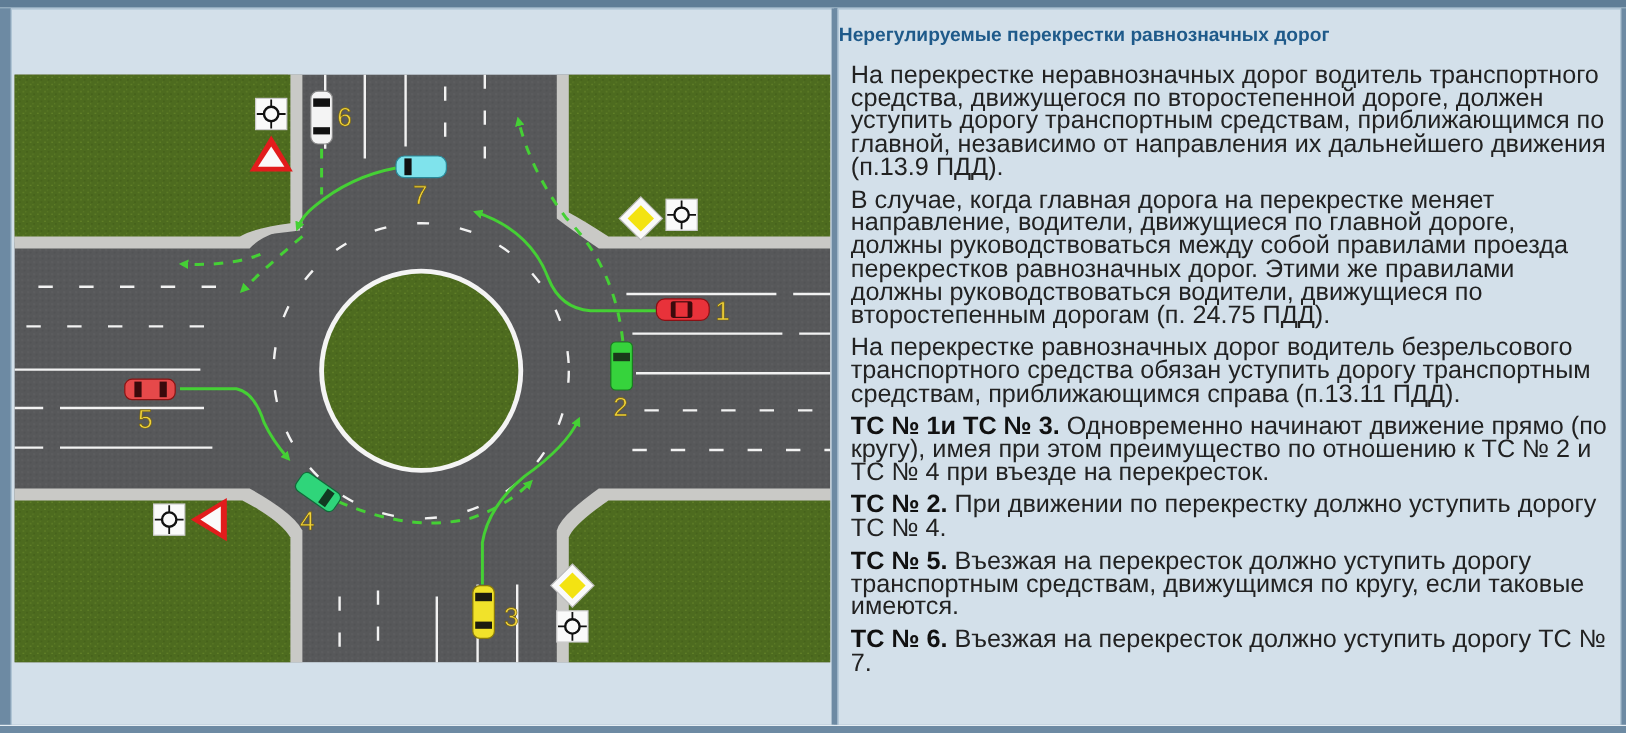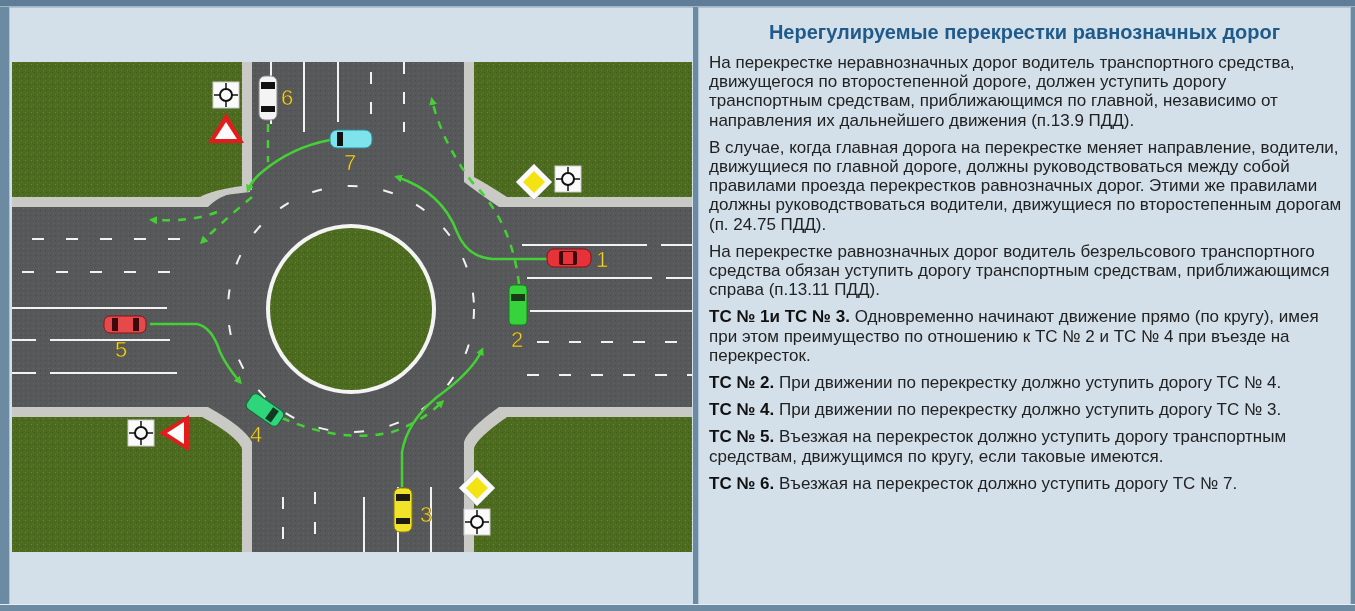--- a/index.html
+++ b/index.html
@@ -4,22 +4,22 @@
 <style>
   html,body{margin:0;padding:0;}
   body{width:1355px;height:611px;background:#6d8aa3;position:relative;overflow:hidden;font-family:"Liberation Sans",sans-serif;}
   .frame-top{position:absolute;left:0;top:0;width:1355px;height:6px;background:#5f7d96;border-bottom:1px solid #9fb6c8;}
   .panel{position:absolute;background:#d3e0ea;}
   .left-panel{left:9px;top:7px;width:684px;height:597px;border:1px solid #aec4d4;}
   .right-panel{left:698px;top:7px;width:651px;height:597px;border:1px solid #aec4d4;}
   .divider{position:absolute;left:693px;top:7px;width:5px;height:597px;background:#6d8aa3;}
   .frame-bottom{position:absolute;left:0;top:604px;width:1355px;height:7px;background:#6d8aa3;border-top:1px solid #e6eef4;}
   .diagram{position:absolute;left:12px;top:62px;width:680px;height:490px;}
-  .title{position:absolute;left:0;top:13px;width:651px;text-align:center;color:#1f5a8a;font-weight:bold;font-size:20px;}
-  .content{position:absolute;left:10px;top:45px;width:635px;color:#222;font-size:17px;line-height:19.2px;}
+  .title{position:absolute;left:0;top:13px;width:651px;color:#1f5a8a;font-weight:bold;font-size:16px;}
+  .content{position:absolute;left:10px;top:45px;width:635px;color:#222;font-size:21px;line-height:19.2px;}
   .content p{margin:0 0 8px 0;}
   .content b{color:#111;}
 </style>
 </head>
 <body>
 
 <div class="frame-top"></div>
 
 <div class="panel left-panel"></div>
 <div class="divider"></div>
@@ -208,19 +208,18 @@
 </div>
 
 <div class="panel right-panel">
   <div class="title">Нерегулируемые перекрестки равнозначных дорог</div>
   <div class="content">
     <p>На перекрестке неравнозначных дорог водитель транспортного средства, движущегося по второстепенной дороге, должен уступить дорогу транспортным средствам, приближающимся по главной, независимо от направления их дальнейшего движения (п.13.9 ПДД).</p>
     <p>В случае, когда главная дорога на перекрестке меняет направление, водители, движущиеся по главной дороге, должны руководствоваться между собой правилами проезда перекрестков равнозначных дорог. Этими же правилами должны руководствоваться водители, движущиеся по второстепенным дорогам (п. 24.75 ПДД).</p>
     <p>На перекрестке равнозначных дорог водитель безрельсового транспортного средства обязан уступить дорогу транспортным средствам, приближающимся справа (п.13.11 ПДД).</p>
     <p><b>ТС № 1и ТС № 3.</b><span> Одновременно начинают движение прямо (по кругу), имея при этом преимущество по отношению к ТС № 2 и ТС № 4 при въезде на перекресток.</span></p>
     <p><b>ТС № 2.</b><span> При движении по перекрестку должно уступить дорогу ТС № 4.</span></p>
-    <p><b>ТС № 4.</b><span> При движении по перекрестку должно уступить дорогу ТС № 3.</span></p>
     <p><b>ТС № 5.</b><span> Въезжая на перекресток должно уступить дорогу транспортным средствам, движущимся по кругу, если таковые имеются.</span></p>
     <p><b>ТС № 6.</b><span> Въезжая на перекресток должно уступить дорогу ТС № 7.</span></p>
   </div>
 </div>
 
 <div class="frame-bottom"></div>
 
 </body></html>

